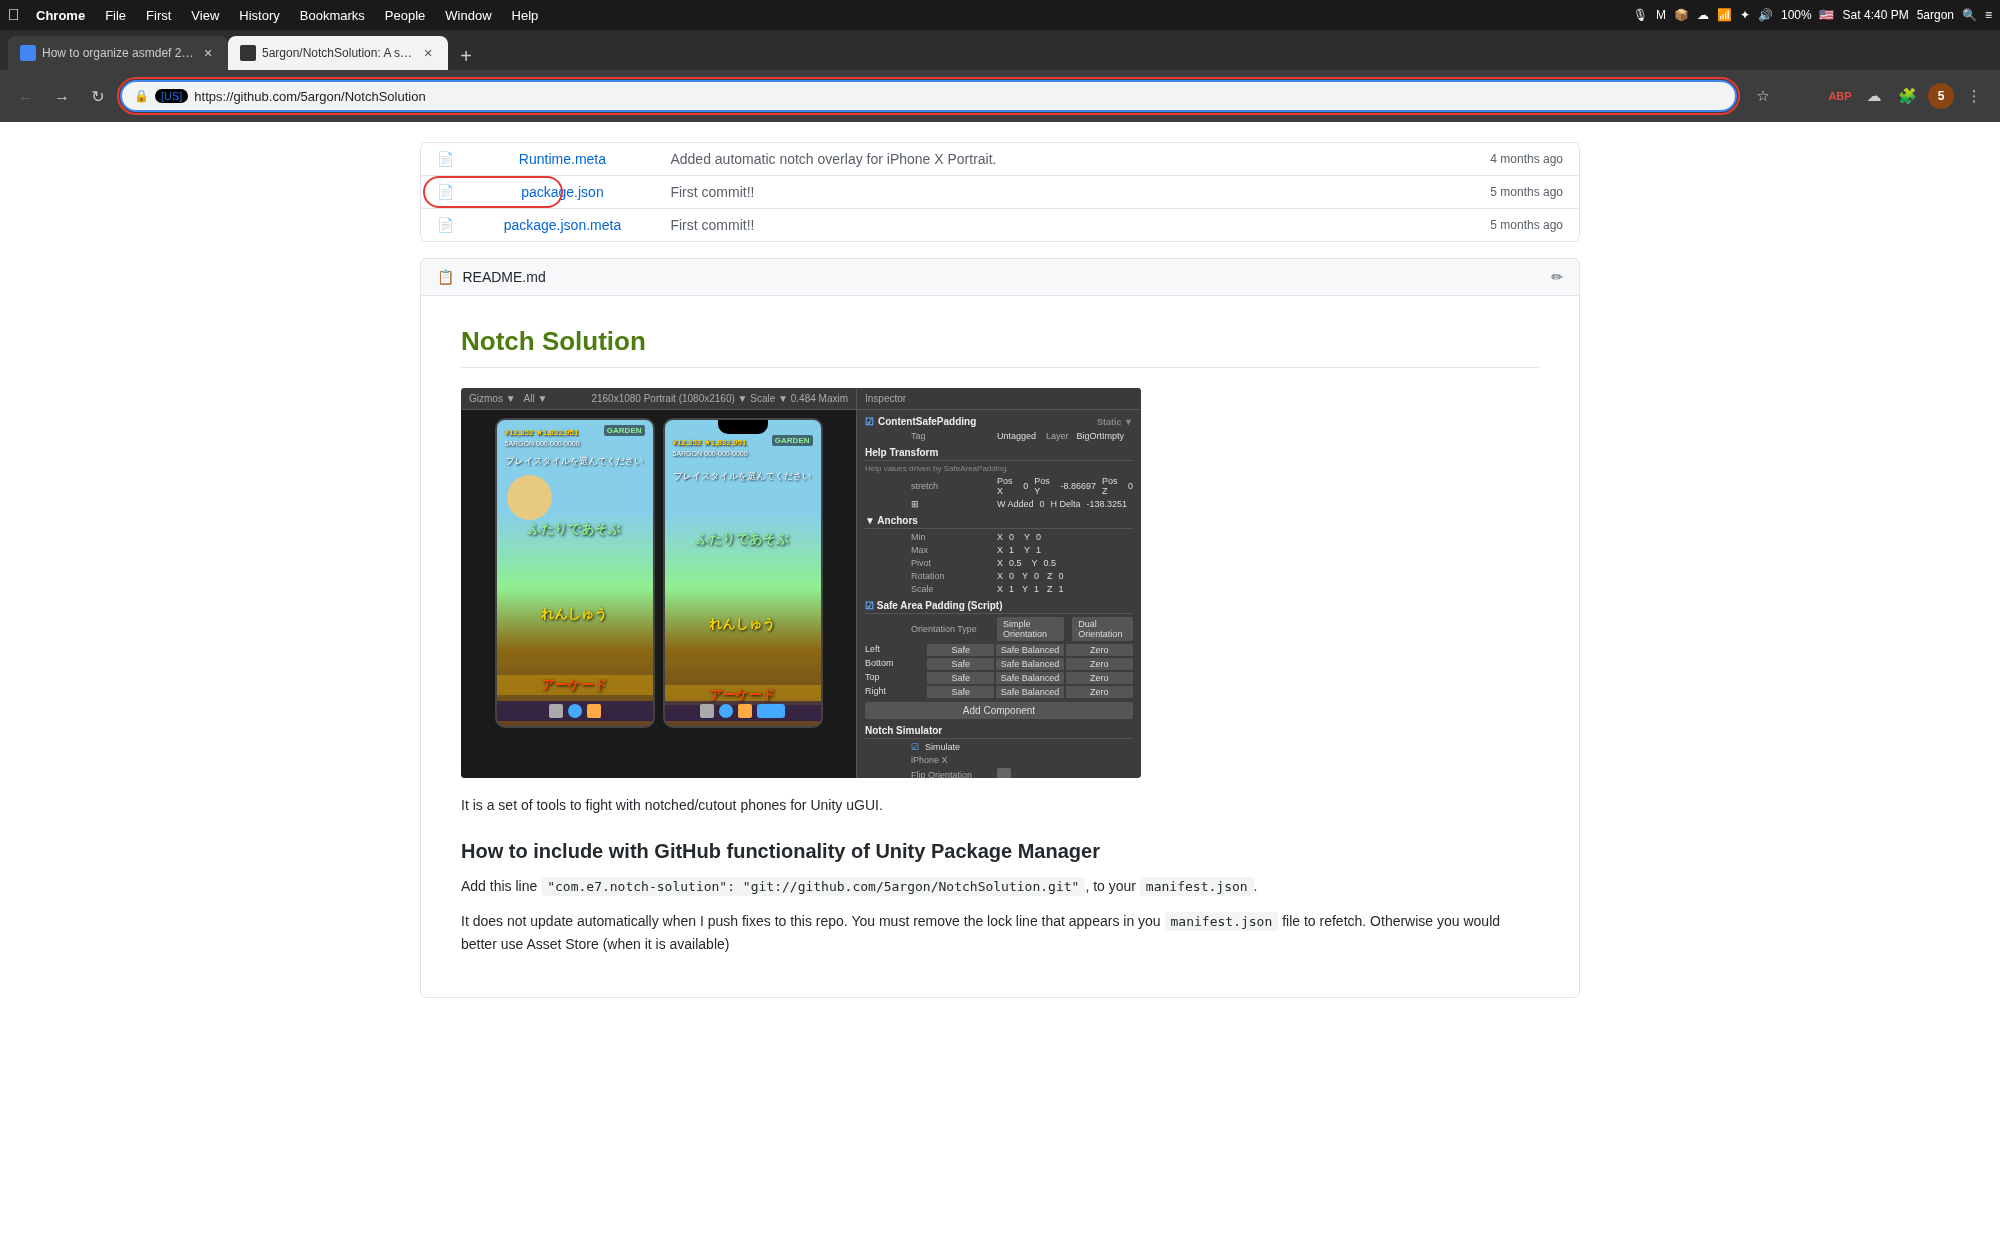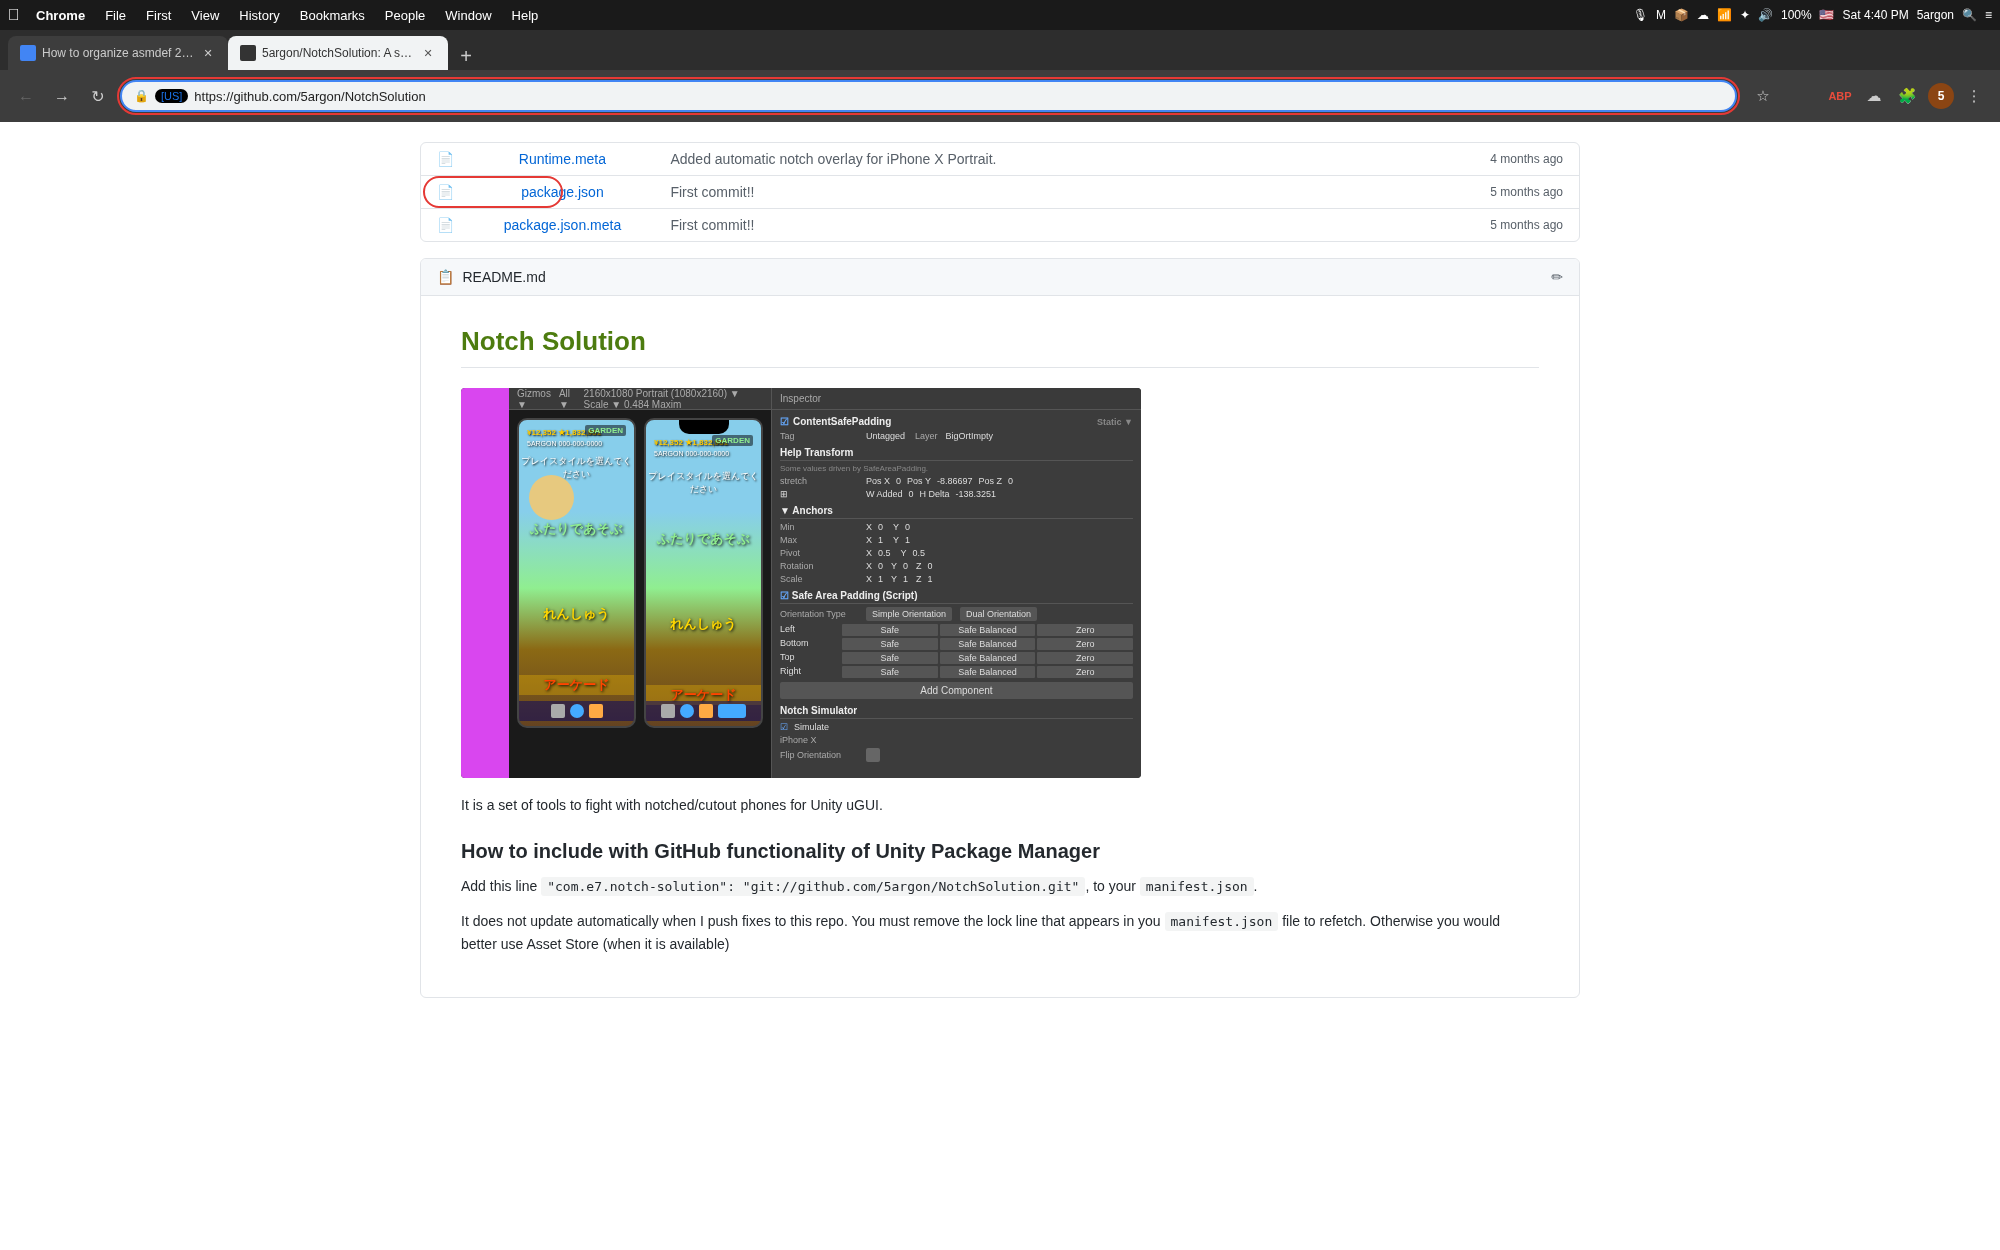--- a/index.html
+++ b/index.html
@@ -192,26 +192,25 @@
     }
 
     
     .unity-mockup {
       width: 100%;
       height: 100%;
       display: flex;
       background: #3a3a3a;
     }
     .unity-game-panel {
-      width: 311px;
+      width: 396px;
       background: #d946ef;
       border-right: 1px solid #555;
       display: flex;
       flex-direction: column;
-      padding-left: 48px;
     }
     .unity-panel-header {
       height: 22px;
       background: #3a3a3a;
       display: flex;
       align-items: center;
       padding: 0 8px;
       font-size: 10px;
       color: #aaa;
       border-bottom: 1px solid #555;
@@ -235,21 +234,21 @@
       height: 22px;
       background: #3a3a3a;
       display: flex;
       align-items: center;
       padding: 0 8px;
       font-size: 10px;
       color: #aaa;
       border-bottom: 1px solid #555;
     }
     .inspector-body { padding: 6px 8px; flex: 1; overflow: hidden; }
-    .inspector-row { display: flex; align-items: center; margin-bottom: 3px; gap: 6px; font-size: 9px; }
+    .inspector-row { display: flex; align-items: center; margin-bottom: 3px; gap: 6px; font-size: 9px; margin-left: 46px; }
     .inspector-label { color: #aaa; width: 80px; flex-shrink: 0; }
     .inspector-value { color: #ddd; }
     .inspector-section { font-size: 10px; font-weight: 600; color: #eee; margin: 6px 0 3px; border-bottom: 1px solid #555; padding-bottom: 2px; }
     .address-bar { position: relative; }
 
     
     .page-top-spacer { height: 20px; }
   </style>
 </head>
 <body>
@@ -439,21 +438,21 @@
                   </div>
                   <div class="inspector-row">
                     <span class="inspector-label">Tag</span>
                     <span class="inspector-value">Untagged</span>
                     <span style="margin-left:4px;color:#aaa;font-size:9px;">Layer</span>
                     <span class="inspector-value" style="margin-left:2px;">BigOrtImpty</span>
                   </div>
 
                   <div class="inspector-section">Help Transform</div>
 
-                  <div style="font-size:8px;color:#888;margin-bottom:3px;">Some values driven by SafeAreaPadding.</div>
+                  <div style="font-size:8px;color:#888;margin-bottom:3px;">Help values driven by SafeAreaPadding.</div>
 
                   <div class="inspector-row">
                     <span class="inspector-label">stretch</span>
                     <span class="inspector-value">Pos X</span>
                     <span class="inspector-value">0</span>
                     <span class="inspector-value">Pos Y</span>
                     <span class="inspector-value">-8.86697</span>
                     <span class="inspector-value">Pos Z</span>
                     <span class="inspector-value">0</span>
                   </div>

